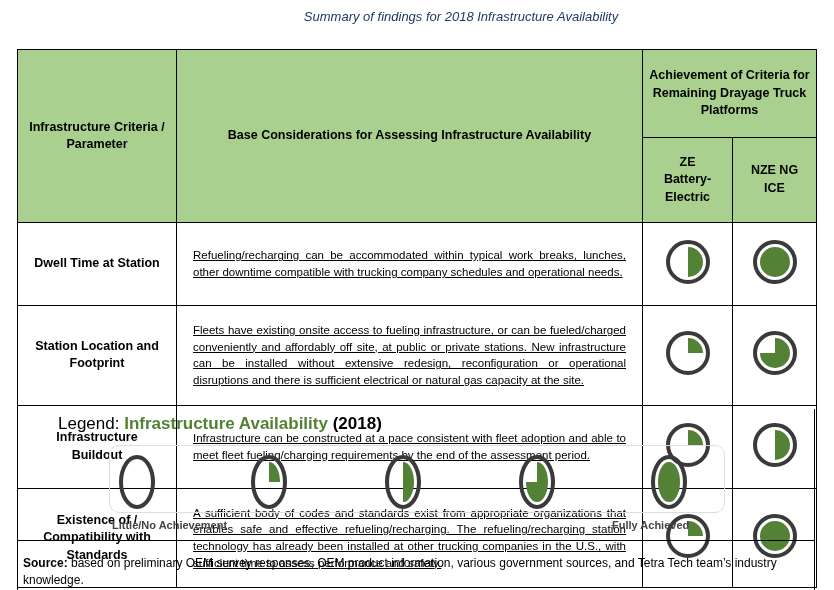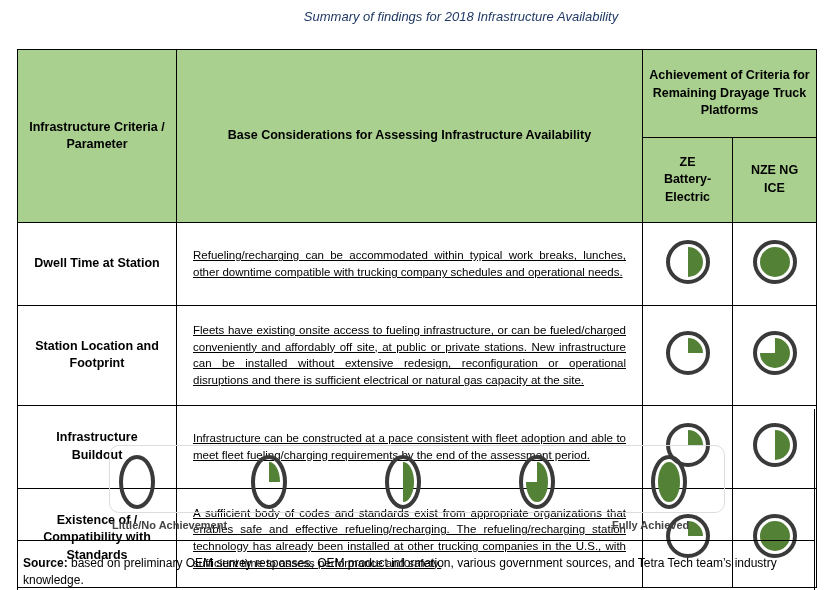--- a/index.html
+++ b/index.html
@@ -91,20 +91,21 @@
           </svg></td>
         <td class="ball"><svg width="46" height="46">
             <ellipse cx="23" cy="23" rx="15" ry="15" fill="#538135"></ellipse>
             <ellipse cx="23" cy="23" rx="20" ry="20" fill="none" stroke="#3a3a3a" stroke-width="4"></ellipse>
           </svg></td>
       </tr>
     </tbody>
 </table>
 
 <div class="legend-area">
+  <div class="legend-title"><span>Legend: </span><span class="green">Infrastructure Availability</span><span class="bold"> (2018)</span></div>
   <div class="legend-box" id="legend-box">
       <div class="legend-ball" style="left: 8px;"><svg width="38" height="56">
           <ellipse cx="19" cy="28" rx="16" ry="25" fill="none" stroke="#3a3a3a" stroke-width="4"></ellipse>
         </svg></div>
       <div class="legend-ball" style="left: 140px;"><svg width="38" height="56">
           <path d="M19,28 L19,8 A11,20 0 0 1 30,28 Z" fill="#538135"></path>
           <ellipse cx="19" cy="28" rx="16" ry="25" fill="none" stroke="#3a3a3a" stroke-width="4"></ellipse>
         </svg></div>
       <div class="legend-ball" style="left: 274px;"><svg width="38" height="56">
           <path d="M19,28 L19,8 A11,20 0 0 1 19,48 Z" fill="#538135"></path>

